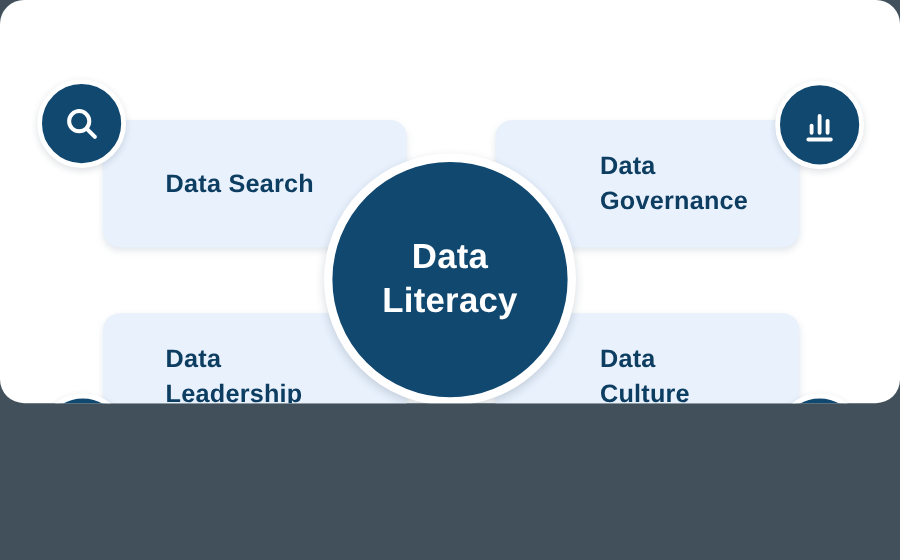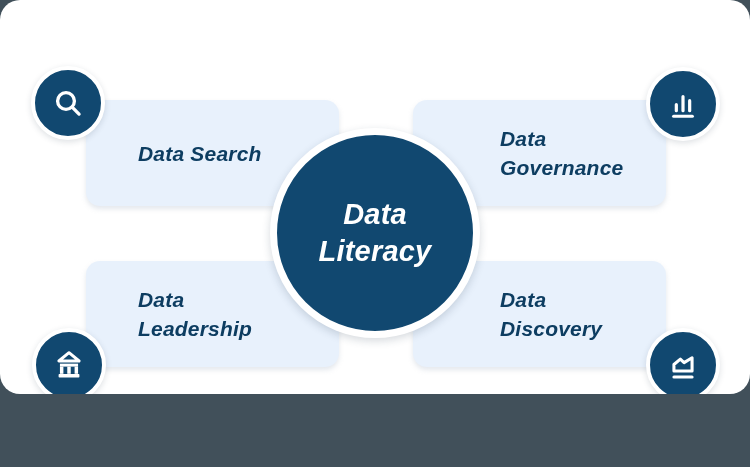--- a/index.html
+++ b/index.html
@@ -11,25 +11,24 @@
   }
   *{margin:0;padding:0;box-sizing:border-box;}
   html,body{width:750px;height:467px;}
   body{
     background:var(--page-bg);
     font-family:"Liberation Sans","DejaVu Sans",sans-serif;
     overflow:hidden;
   }
   .card{
     position:relative;
-    width:750px;height:394px;
+    width:750px;height:336px;
     background:var(--card);
     border-radius:20px;
     overflow:hidden;
-    font-style:italic;
   }
   
   .qbox{
     position:absolute;
     width:253px;height:106px;
     background:var(--light-blue);
     border-radius:14px;
     display:flex;align-items:center;
     z-index:1;
     box-shadow:0 3px 5px rgba(148,163,184,0.25);
@@ -100,21 +99,21 @@
   <div class="qbox bl">
     <div class="qlabel">
       <span>Data</span>
       <span>Leadership</span>
     </div>
   </div>
 
   <div class="qbox br">
     <div class="qlabel">
       <span>Data</span>
-      <span>Discovery</span>
+      <span>Culture</span>
     </div>
   </div>
 
   <div class="icon-circle tl">
     <svg viewBox="0 0 24 24" fill="none" stroke="#ffffff" stroke-width="2.5" stroke-linecap="round" stroke-linejoin="round">
       <circle cx="10.5" cy="10.5" r="6.3"></circle>
       <line x1="15.3" y1="15.3" x2="20.3" y2="20.3"></line>
     </svg>
   </div>
 

